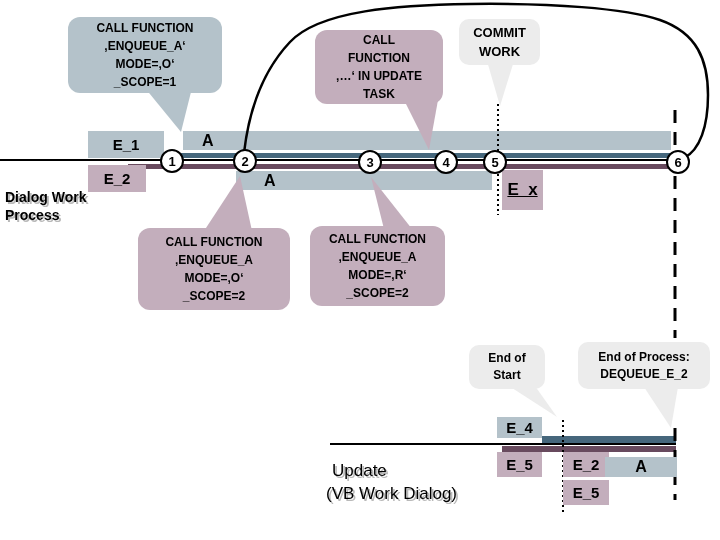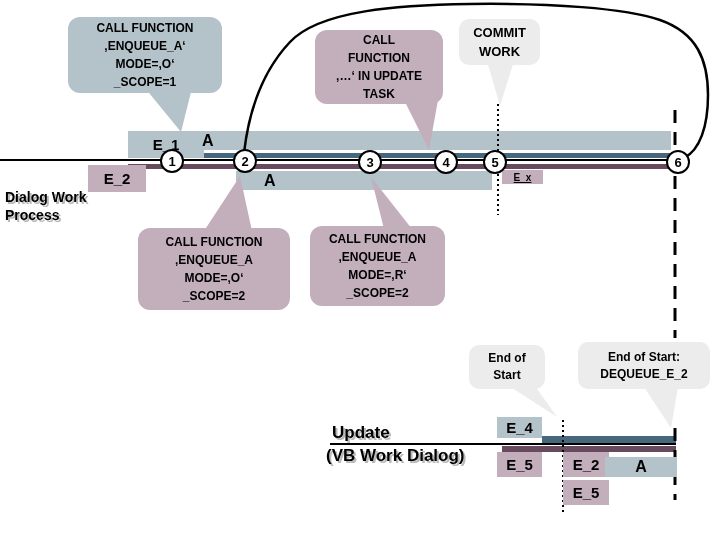--- a/index.html
+++ b/index.html
@@ -26,21 +26,21 @@
   .callout.small{border-radius:10px;}
   .circle{
     position:absolute;z-index:5;width:24px;height:24px;border-radius:50%;background:#fff;
     border:2px solid #000;box-sizing:border-box;display:flex;align-items:center;justify-content:center;
     font-weight:bold;font-size:13px;
   }
   .title{
     position:absolute;z-index:3;font-weight:bold;font-size:14px;line-height:1.25;
     white-space:pre-line;text-shadow:2px 2px 0 #b9b9b9;
   }
-  .subtitle{position:absolute;z-index:3;font-weight:bold;font-size:17px;line-height:1.2;text-shadow:2px 2px 0 #b9b9b9;}
+  .subtitle{position:absolute;z-index:3;font-weight:normal;font-size:17px;line-height:1.2;text-shadow:2px 2px 0 #b9b9b9;margin-top:38px;}
 </style>
 </head>
 <body>
 
 <div id="canvas">
 
   <div class="bar bg-lightblue" style="left:183px;top:131px;width:488px;height:19px;"></div>
   <div class="bar bg-lightblue" style="left:236px;top:171px;width:256px;height:19px;"></div>
   <div class="bar bg-teal" style="left:128px;top:153px;width:548px;height:5px;"></div>
   <div class="bar bg-plum" style="left:128px;top:164px;width:548px;height:5px;"></div>
@@ -66,23 +66,23 @@
 
     <line x1="498" y1="104" x2="498" y2="215" stroke="#000" stroke-width="2" stroke-dasharray="2 3"></line>
 
     <line x1="563" y1="420" x2="563" y2="512" stroke="#000" stroke-width="2" stroke-dasharray="2 3"></line>
 
     <line x1="675" y1="110" x2="675" y2="148" stroke="#000" stroke-width="3" stroke-dasharray="13 9"></line>
     <line x1="675" y1="176" x2="675" y2="338" stroke="#000" stroke-width="3" stroke-dasharray="13 9"></line>
     <line x1="675" y1="428" x2="675" y2="500" stroke="#000" stroke-width="3" stroke-dasharray="13 9"></line>
   </svg>
 
-  <div class="lockbox bg-lightblue" style="left:88px;top:131px;width:76px;height:27px;margin-left:40px;">E_1</div>
+  <div class="lockbox bg-lightblue" style="left:88px;top:131px;width:76px;height:27px;">E_1</div>
   <div class="lockbox bg-mauve" style="left:88px;top:165px;width:58px;height:27px;">E_2</div>
-  <div class="lockbox bg-mauve" style="left:502px;top:170px;width:41px;height:14px;font-size:10px;text-decoration:underline;">E_x</div>
+  <div class="lockbox bg-mauve" style="left:502px;top:170px;width:41px;height:40px;font-size:17px;text-decoration:underline;">E_x</div>
   <div class="alabel" style="left:202px;top:133px;">A</div>
   <div class="alabel" style="left:264px;top:173px;">A</div>
 
   <div class="lockbox bg-lightblue" style="left:497px;top:417px;width:45px;height:21px;">E_4</div>
   <div class="lockbox bg-mauve" style="left:497px;top:452px;width:45px;height:25px;">E_5</div>
   <div class="lockbox bg-mauve" style="left:563px;top:452px;width:46px;height:25px;">E_2</div>
   <div class="lockbox bg-lightblue" style="left:605px;top:457px;width:72px;height:20px;font-size:16px;">A</div>
   <div class="lockbox bg-mauve" style="left:563px;top:480px;width:46px;height:25px;">E_5</div>
 
   <div class="circle" style="left:160px;top:149px;">1</div>
@@ -105,21 +105,21 @@
   <div class="callout bg-mauve" style="left:138px;top:228px;width:152px;height:82px;">CALL FUNCTION
 ‚ENQUEUE_A
 MODE=‚O‘
 _SCOPE=2</div>
   <div class="callout bg-mauve" style="left:310px;top:226px;width:135px;height:80px;">CALL FUNCTION
 ‚ENQUEUE_A
 MODE=‚R‘
 _SCOPE=2</div>
   <div class="callout bg-gray small" style="left:469px;top:345px;width:76px;height:44px;line-height:1.4;text-align:center;">End of
 Start</div>
-  <div class="callout bg-gray small" style="left:578px;top:342px;width:132px;height:47px;line-height:1.4;">End of Start:
+  <div class="callout bg-gray small" style="left:578px;top:342px;width:132px;height:47px;line-height:1.4;">End of Process:
 DEQUEUE_E_2</div>
 
   <div class="title" style="left:5px;top:189px;">Dialog Work
 Process</div>
   <div class="subtitle" style="left:332px;top:423px;">Update</div>
   <div class="subtitle" style="left:326px;top:446px;">(VB Work Dialog)</div>
 
 </div>
 
 </body></html>

